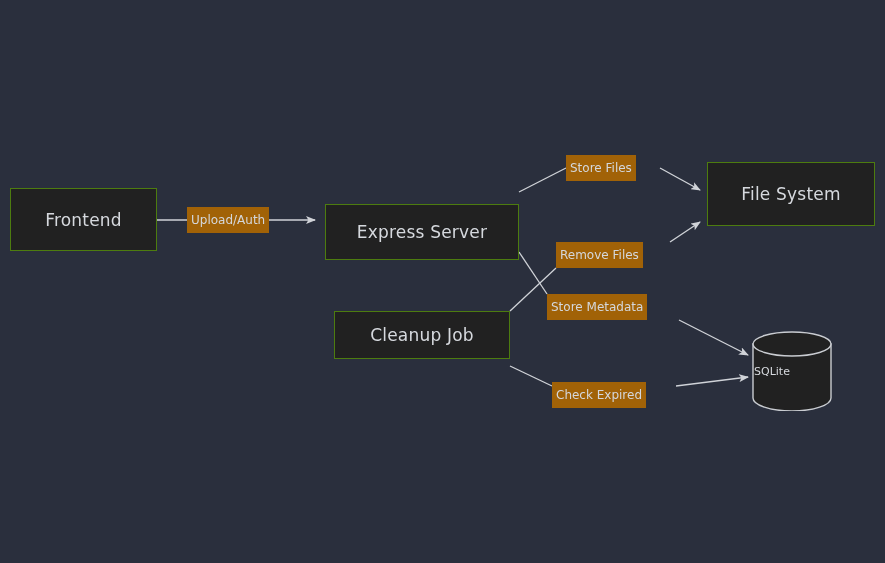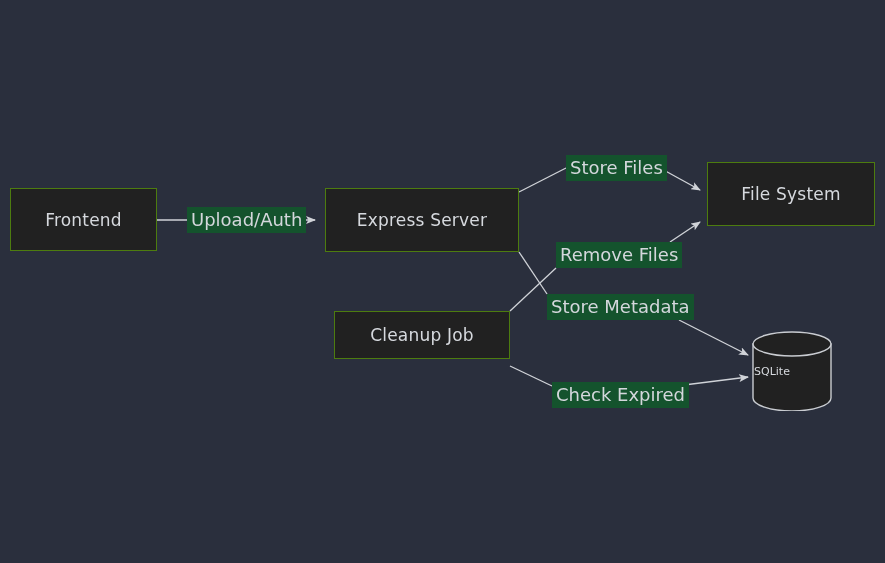--- a/index.html
+++ b/index.html
@@ -50,23 +50,23 @@
     position: absolute;
     left: 4px;
     right: 0;
     text-align: left;
     color: #d6d9de;
     font-size: 11px;
     white-space: nowrap;
   }
   .edge-label {
     position: absolute;
-    background: #14532d;
+    background: #a16207;
     color: #d4d7dc;
-    font-size: 18px;
+    font-size: 12px;
     line-height: 26px;
     height: 26px;
     padding: 0 4px;
     box-sizing: border-box;
     white-space: nowrap;
   }
 </style>
 </head>
 <body>
 
@@ -101,21 +101,21 @@
     <g>
       <path d="M510,366 L552,386" fill="none" stroke="#d0d3d8" stroke-width="1.3"></path>
       <path d="M676,386 L748,377" fill="none" stroke="#d0d3d8" stroke-width="1.3" marker-end="url(#arrow)"></path>
     </g>
   </svg>
 
   <div class="node-box" style="left:10px; top:188px; width:147px; height:63px;">
     <span class="node-label">Frontend</span>
   </div>
 
-  <div class="node-box" style="left:325px; top:188px; width:194px; height:64px;">
+  <div class="node-box" style="left:325px; top:204px; width:194px; height:56px;">
     <span class="node-label">Express Server</span>
   </div>
 
   <div class="node-box" style="left:707px; top:162px; width:168px; height:64px;">
     <span class="node-label">File System</span>
   </div>
 
   <div class="node-box" style="left:334px; top:311px; width:176px; height:48px;">
     <span class="node-label">Cleanup Job</span>
   </div>

